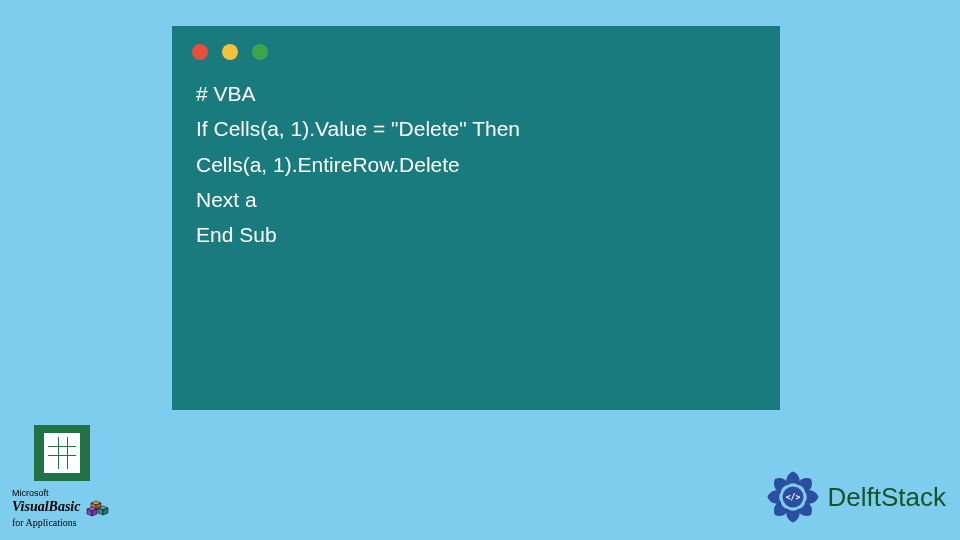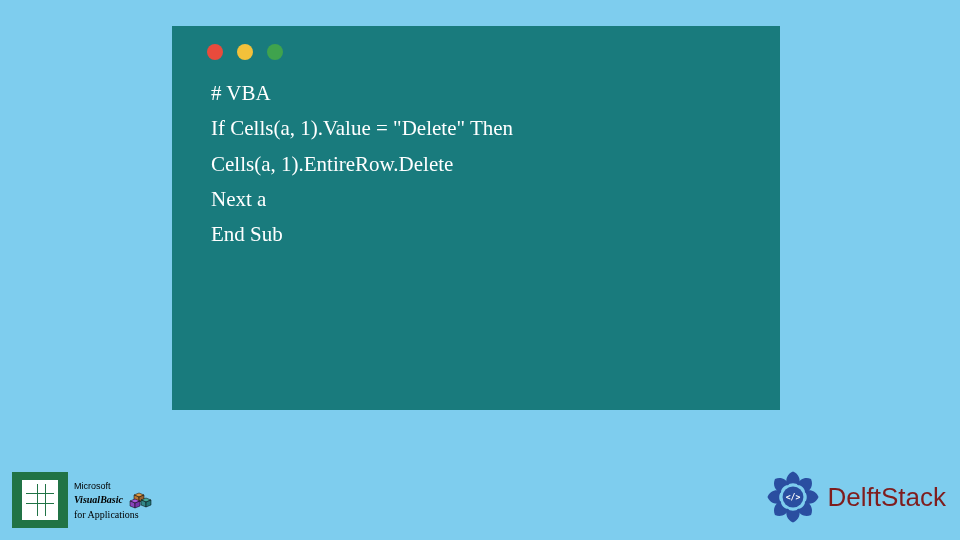--- a/index.html
+++ b/index.html
@@ -11,76 +11,76 @@
       position: relative;
       overflow: hidden;
     }
     .code-block {
       position: absolute;
       left: 172px;
       top: 26px;
       width: 608px;
       height: 384px;
       background: #197b7d;
-      padding: 18px 24px 20px 39px;
-      font-family: Liberation Serif, serif;
+      padding: 18px 24px 20px 24px;
     }
     .traffic-lights {
       display: flex;
       gap: 14px;
       margin-bottom: 16px;
       margin-left: -4px;
     }
     .dot { width: 16px; height: 16px; border-radius: 50%; }
     .dot.red { background: #e94b3c; }
     .dot.yellow { background: #f3c13a; }
     .dot.green { background: #3fa34d; }
     .code-lines { color: #ffffff; font-size: 21px; line-height: 1.68; }
     .code-lines div { white-space: pre; }
     .excel-badge {
       position: absolute;
       left: 12px;
       bottom: 12px;
       display: flex;
       align-items: center;
       gap: 6px;
+      flex-direction: column;
     }
     .excel-icon {
       width: 56px; height: 56px;
       background: #217346;
       position: relative;
       display: flex; align-items: center; justify-content: center;
     }
     .excel-sheet {
       width: 36px; height: 40px; background: #fff; position: relative;
     }
     .excel-sheet::before {
       content: ""; position: absolute; left: 4px; top: 4px; right: 4px; bottom: 4px;
       background:
         linear-gradient(#217346,#217346) 0 30%/100% 1px no-repeat,
         linear-gradient(#217346,#217346) 0 60%/100% 1px no-repeat,
         linear-gradient(#217346,#217346) 40% 0/1px 100% no-repeat,
         linear-gradient(#217346,#217346) 70% 0/1px 100% no-repeat;
     }
     .vb-text { font-size: 10px; line-height: 1.1; color: #000; }
     .vb-text .ms { font-family: Arial; font-weight: normal; font-size: 9px; }
-    .vb-text .vb { font-weight: bold; font-style: italic; font-size: 10px; font-family: "Times New Roman", serif; }
+    .vb-text .vb { font-weight: bold; font-style: italic; font-size: 14px; font-family: "Times New Roman", serif; }
     .vb-text .fa { font-size: 10px; font-family: "Comic Sans MS", cursive; }
     .vb-cubes { display:inline-block; margin-left:2px; }
     .vb-cubes svg { vertical-align: middle; }
     .delft-badge {
       position: absolute;
       right: 14px;
       bottom: 14px;
       display: flex;
       align-items: center;
       gap: 6px;
     }
     .delft-logo { width: 58px; height: 58px; position: relative; }
-    .delft-text { font-size: 26px; color: #7f1d1d; font-weight: 500; font-family: "Segoe UI", Arial, sans-serif; text-align: right; }
+    .delft-text { font-size: 26px; color: #14532d; font-weight: 500; font-family: "Segoe UI", Arial, sans-serif; text-align: right; }
   </style>
 </head>
 <body>
 
 <div class="code-block">
   <div class="traffic-lights">
     <div class="dot red"></div>
     <div class="dot yellow"></div>
     <div class="dot green"></div>
   </div>

